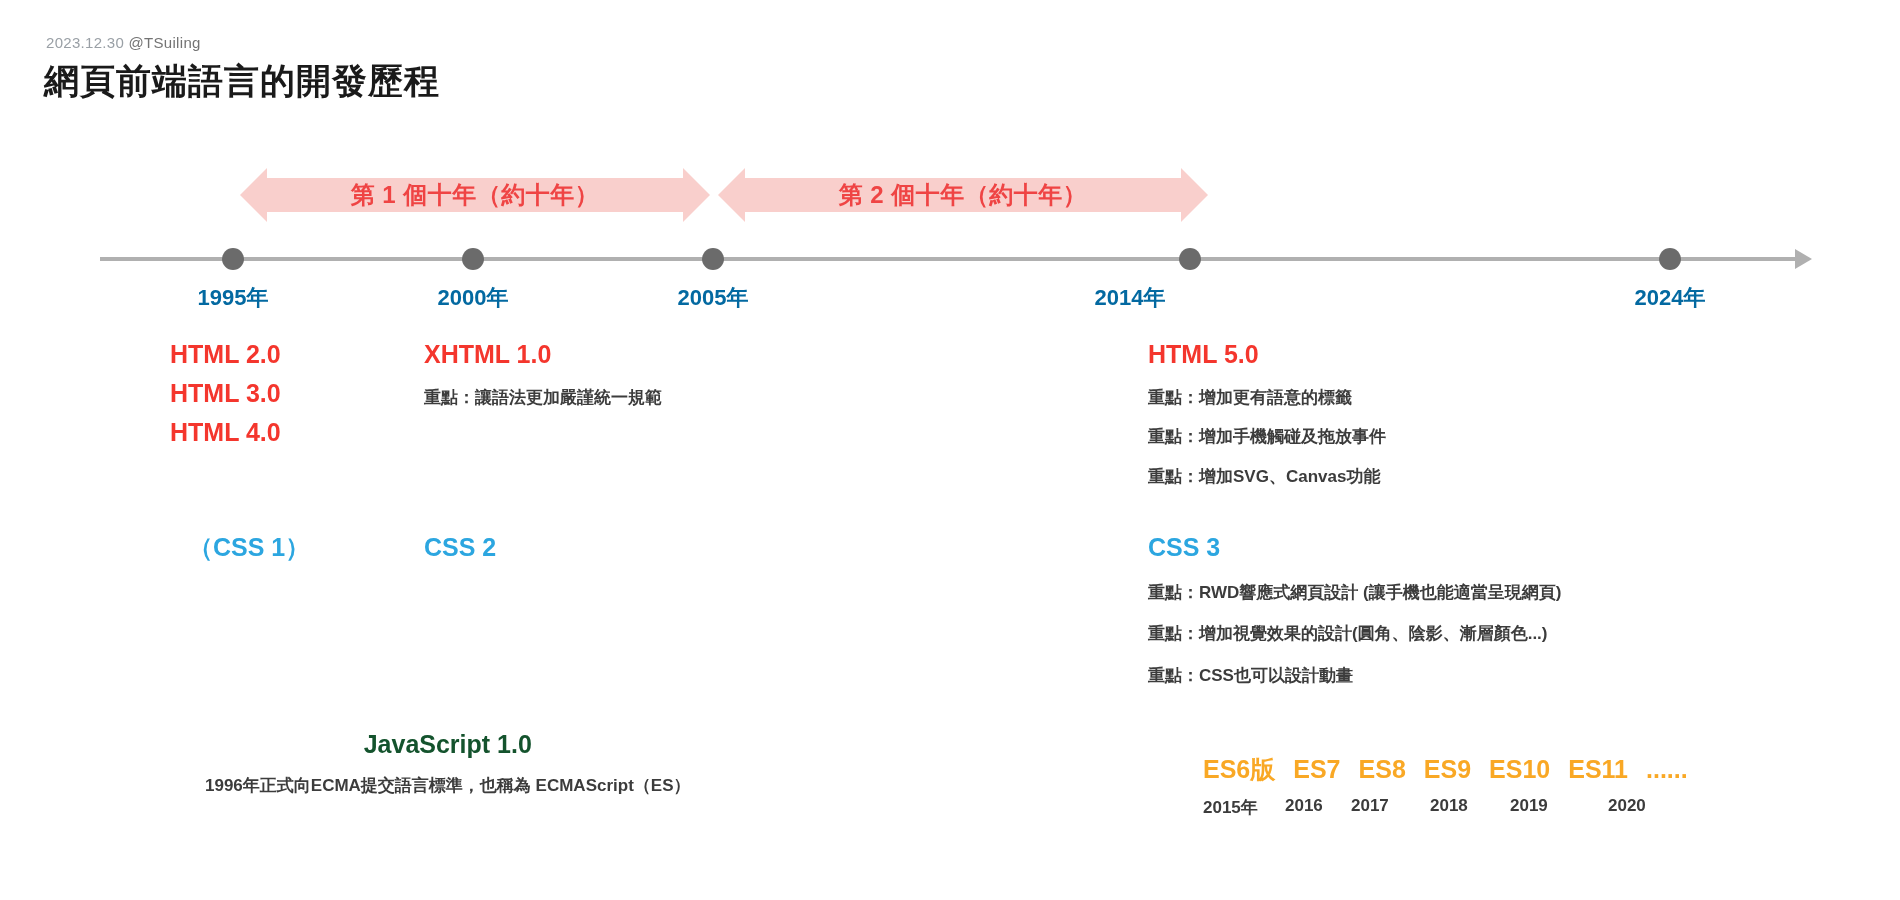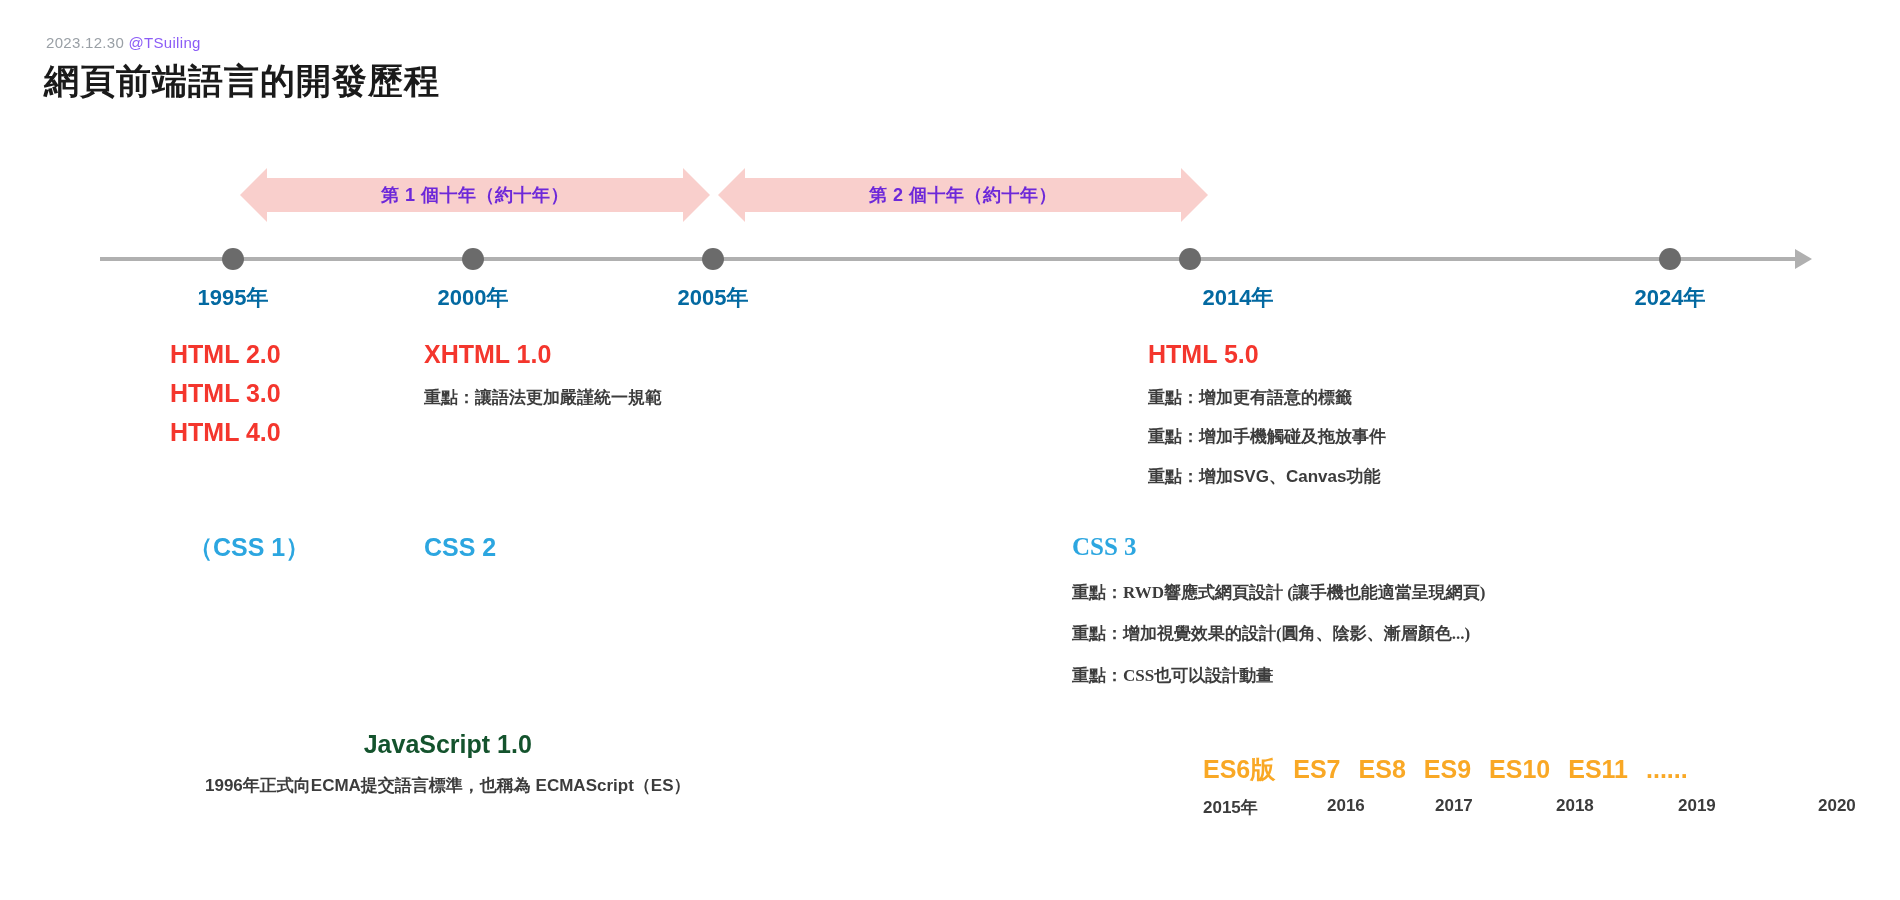--- a/index.html
+++ b/index.html
@@ -16,21 +16,21 @@
 
   
   .byline {
     position: absolute;
     left: 46px; top: 34px;
     font-size: 15px;
     color: #9aa0a6;
     letter-spacing: 0.3px;
     white-space: nowrap;
   }
-  .byline .handle { color: #8b5cf6; }
+  .byline .handle { color: #737373; }
   .main-title {
     position: absolute;
     left: 44px; top: 58px;
     font-size: 35px;
     font-weight: bold;
     color: #1a1a1a;
     letter-spacing: 1px;
     white-space: nowrap;
   }
 
@@ -57,23 +57,23 @@
     top: 0;
     width: 0; height: 0;
     border-top: 27px solid transparent;
     border-bottom: 27px solid transparent;
   }
   .decade .tip-left { left: 0; border-right: 27px solid #f9cfcc; }
   .decade .tip-right { right: 0; border-left: 27px solid #f9cfcc; }
   .decade .label {
     position: relative;
     z-index: 3;
-    font-size: 18px;
-    font-weight: bold;
-    color: #6d28d9;
+    font-size: 24px;
+    font-weight: bold;
+    color: #ef4444;
     white-space: nowrap;
     letter-spacing: 0.5px;
   }
   .d1 { left: 0px;   width: 470px; }
   .d2 { left: 478px; width: 490px; }
   .d3 { left: 976px; width: 454px; }
 
   
   .axis {
     position: absolute;
@@ -128,21 +128,21 @@
 
   .html-left { left: 170px; top: 335px; text-align: right; }
   .html-left .heading { text-align: right; }
   .xhtml { left: 424px; top: 335px; }
   .xhtml .note { margin-top: 8px; }
   .html5 { left: 1148px; top: 335px; }
   .html5 .note { margin-top: 8px; }
 
   .css1 { left: 188px; top: 528px; }
   .css2 { left: 424px; top: 528px; }
-  .css3 { left: 1072px; top: 528px; font-family: Liberation Serif, serif; }
+  .css3 { left: 1148px; top: 528px; }
   .css3 .note { margin-top: 10px; font-size: 17px; }
 
   .js1 { left: 205px; top: 725px; }
   .js1 .note { margin-top: 6px; }
 
   .es-block { left: 1203px; top: 720px; }
   .es-row {
     display: flex;
     align-items: baseline;
     margin-top: 33px;
@@ -150,21 +150,20 @@
   .es-row .es-item {
     font-size: 25px;
     font-weight: bold;
     color: #f9a825;
     white-space: nowrap;
     margin-right: 18px;
   }
   .es-years {
     display: flex;
     margin-top: 10px;
-    gap: 42px;
   }
   .es-years .es-year {
     font-size: 17px;
     font-weight: bold;
     color: #3c3c3c;
     white-space: nowrap;
   }
 </style>
 </head>
 <body>
@@ -195,21 +194,21 @@
 
 <div class="dot" style="left:233px"></div>
 <div class="dot" style="left:473px"></div>
 <div class="dot" style="left:713px"></div>
 <div class="dot" style="left:1190px"></div>
 <div class="dot" style="left:1670px"></div>
 
 <div class="year" style="left:233px">1995年</div>
 <div class="year" style="left:473px">2000年</div>
 <div class="year" style="left:713px">2005年</div>
-<div class="year" style="left:1238px">2014年</div>
+<div class="year" style="left:1130px">2014年</div>
 <div class="year" style="left:1670px">2024年</div>
 
 <div class="block html-left">
   <div class="heading red">HTML 2.0</div>
   <div class="heading red">HTML 3.0</div>
   <div class="heading red">HTML 4.0</div>
 </div>
 
 <div class="block xhtml">
   <div class="heading red">XHTML 1.0</div>

